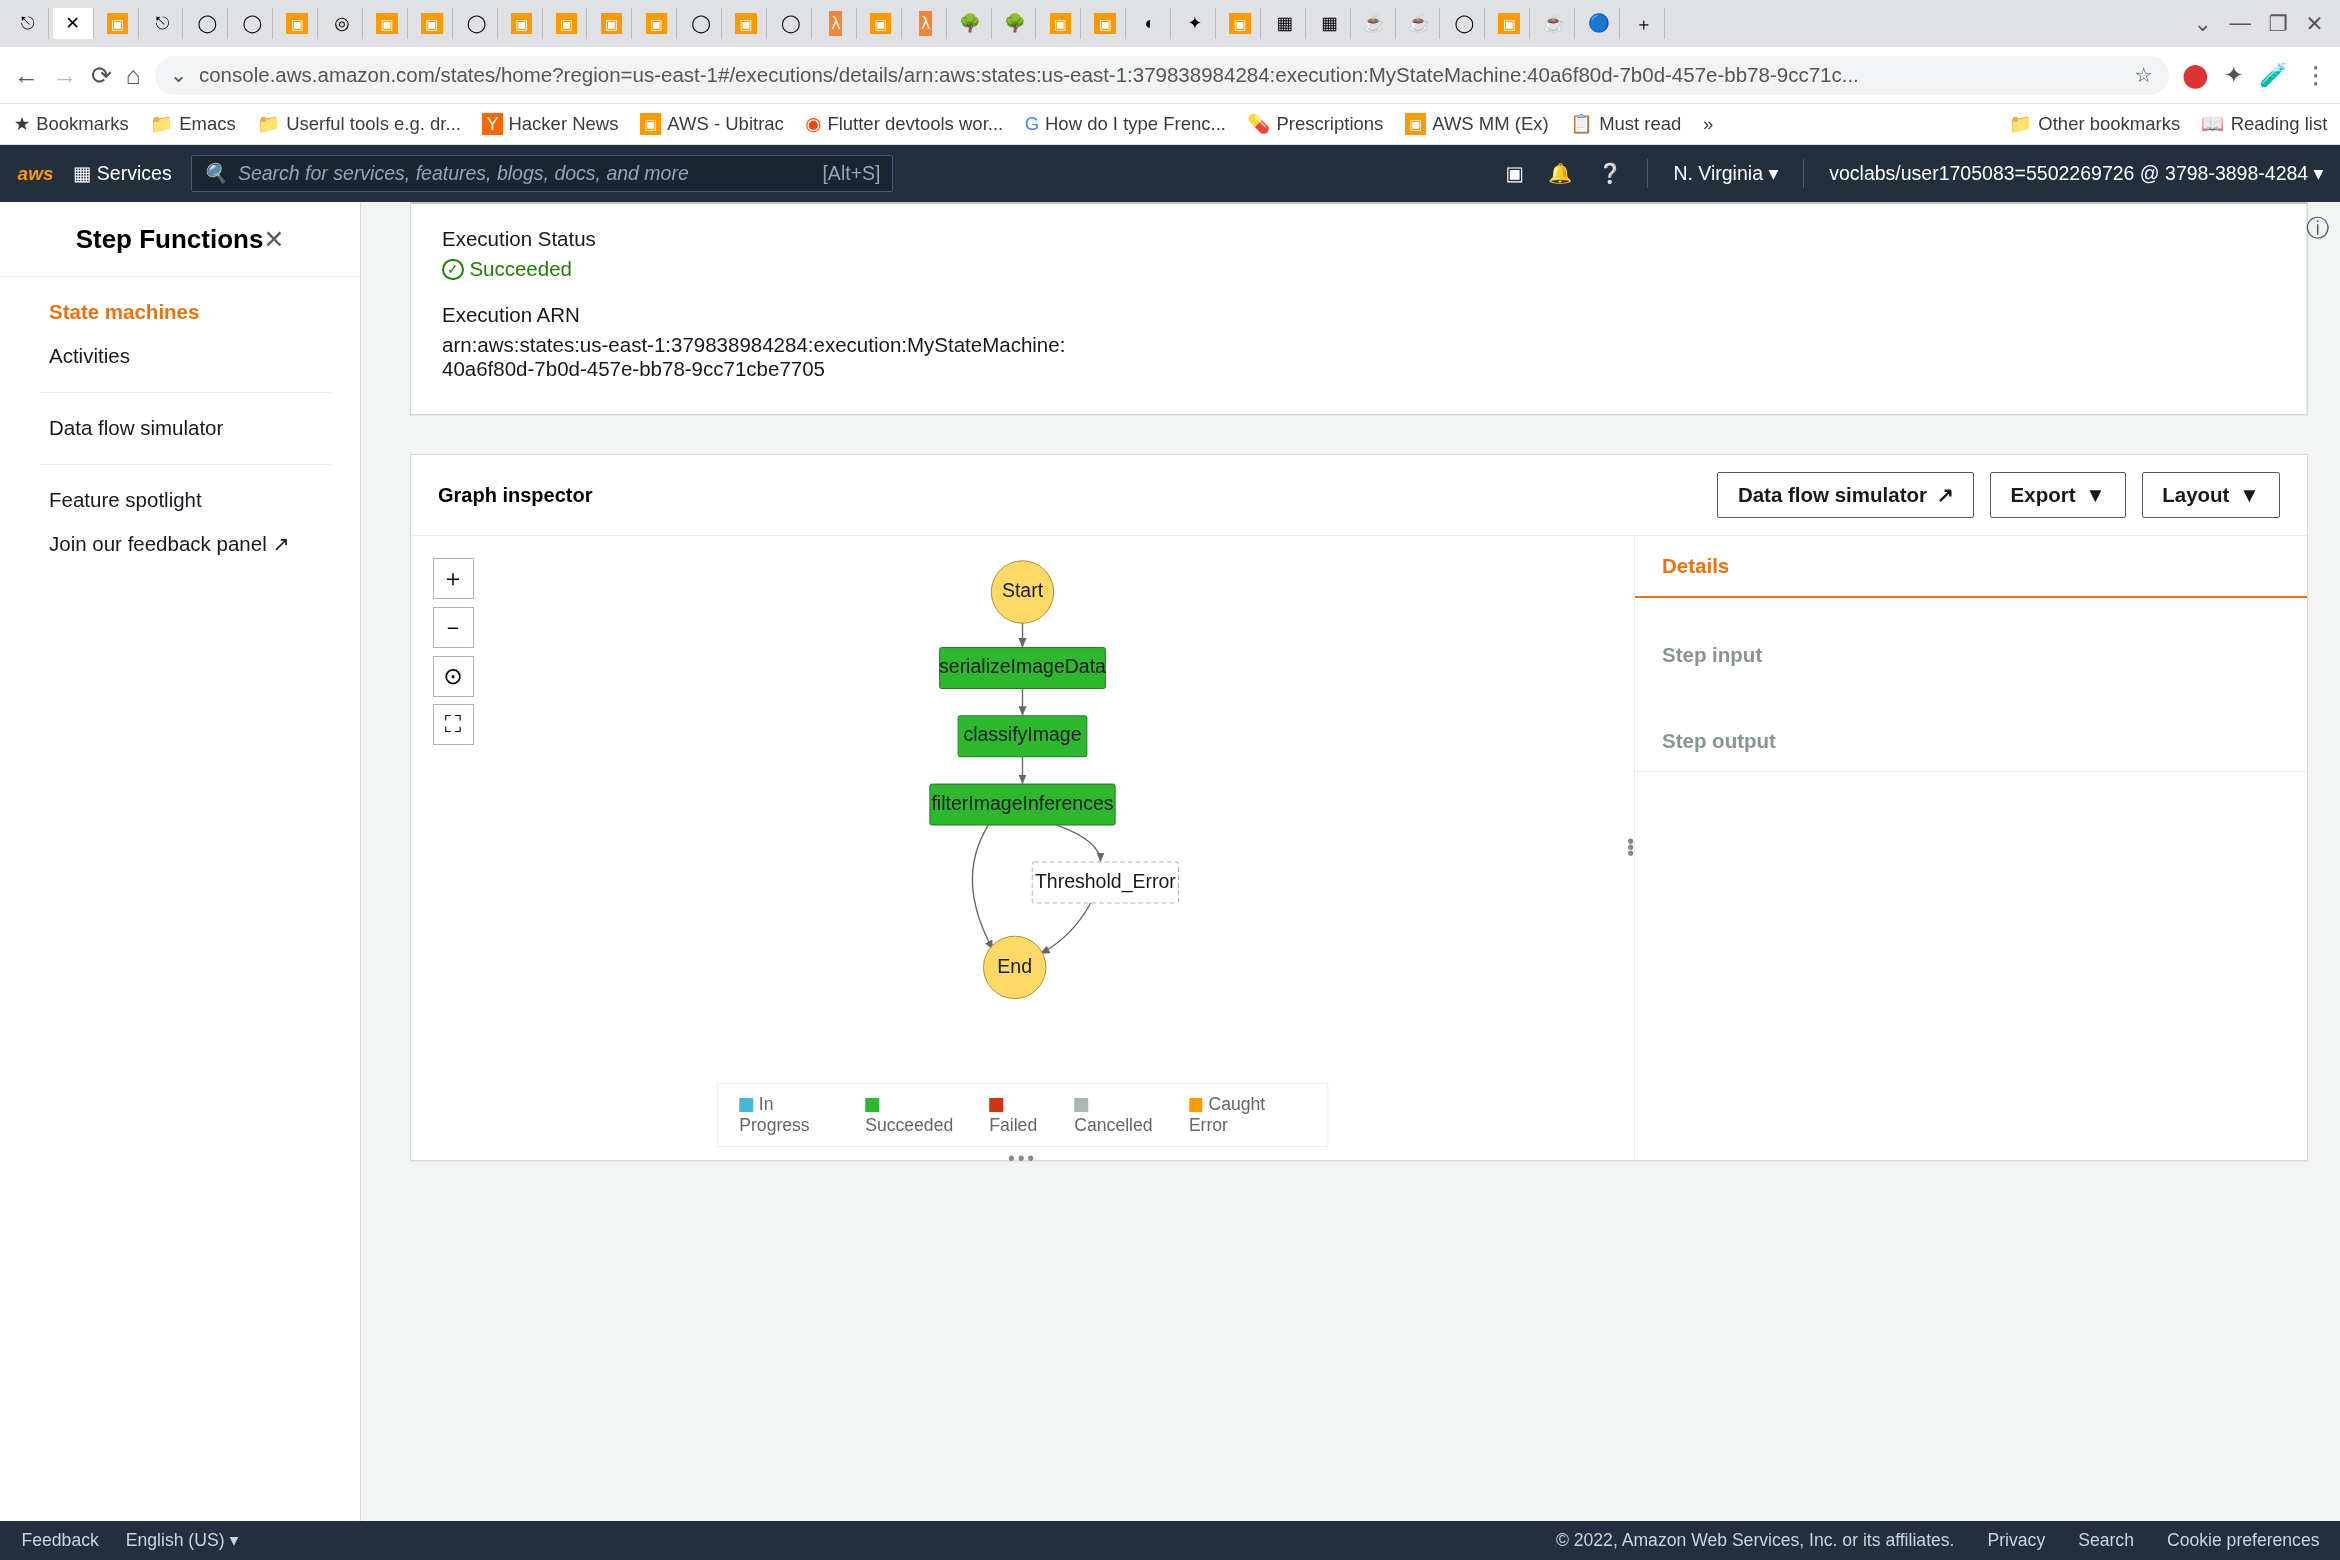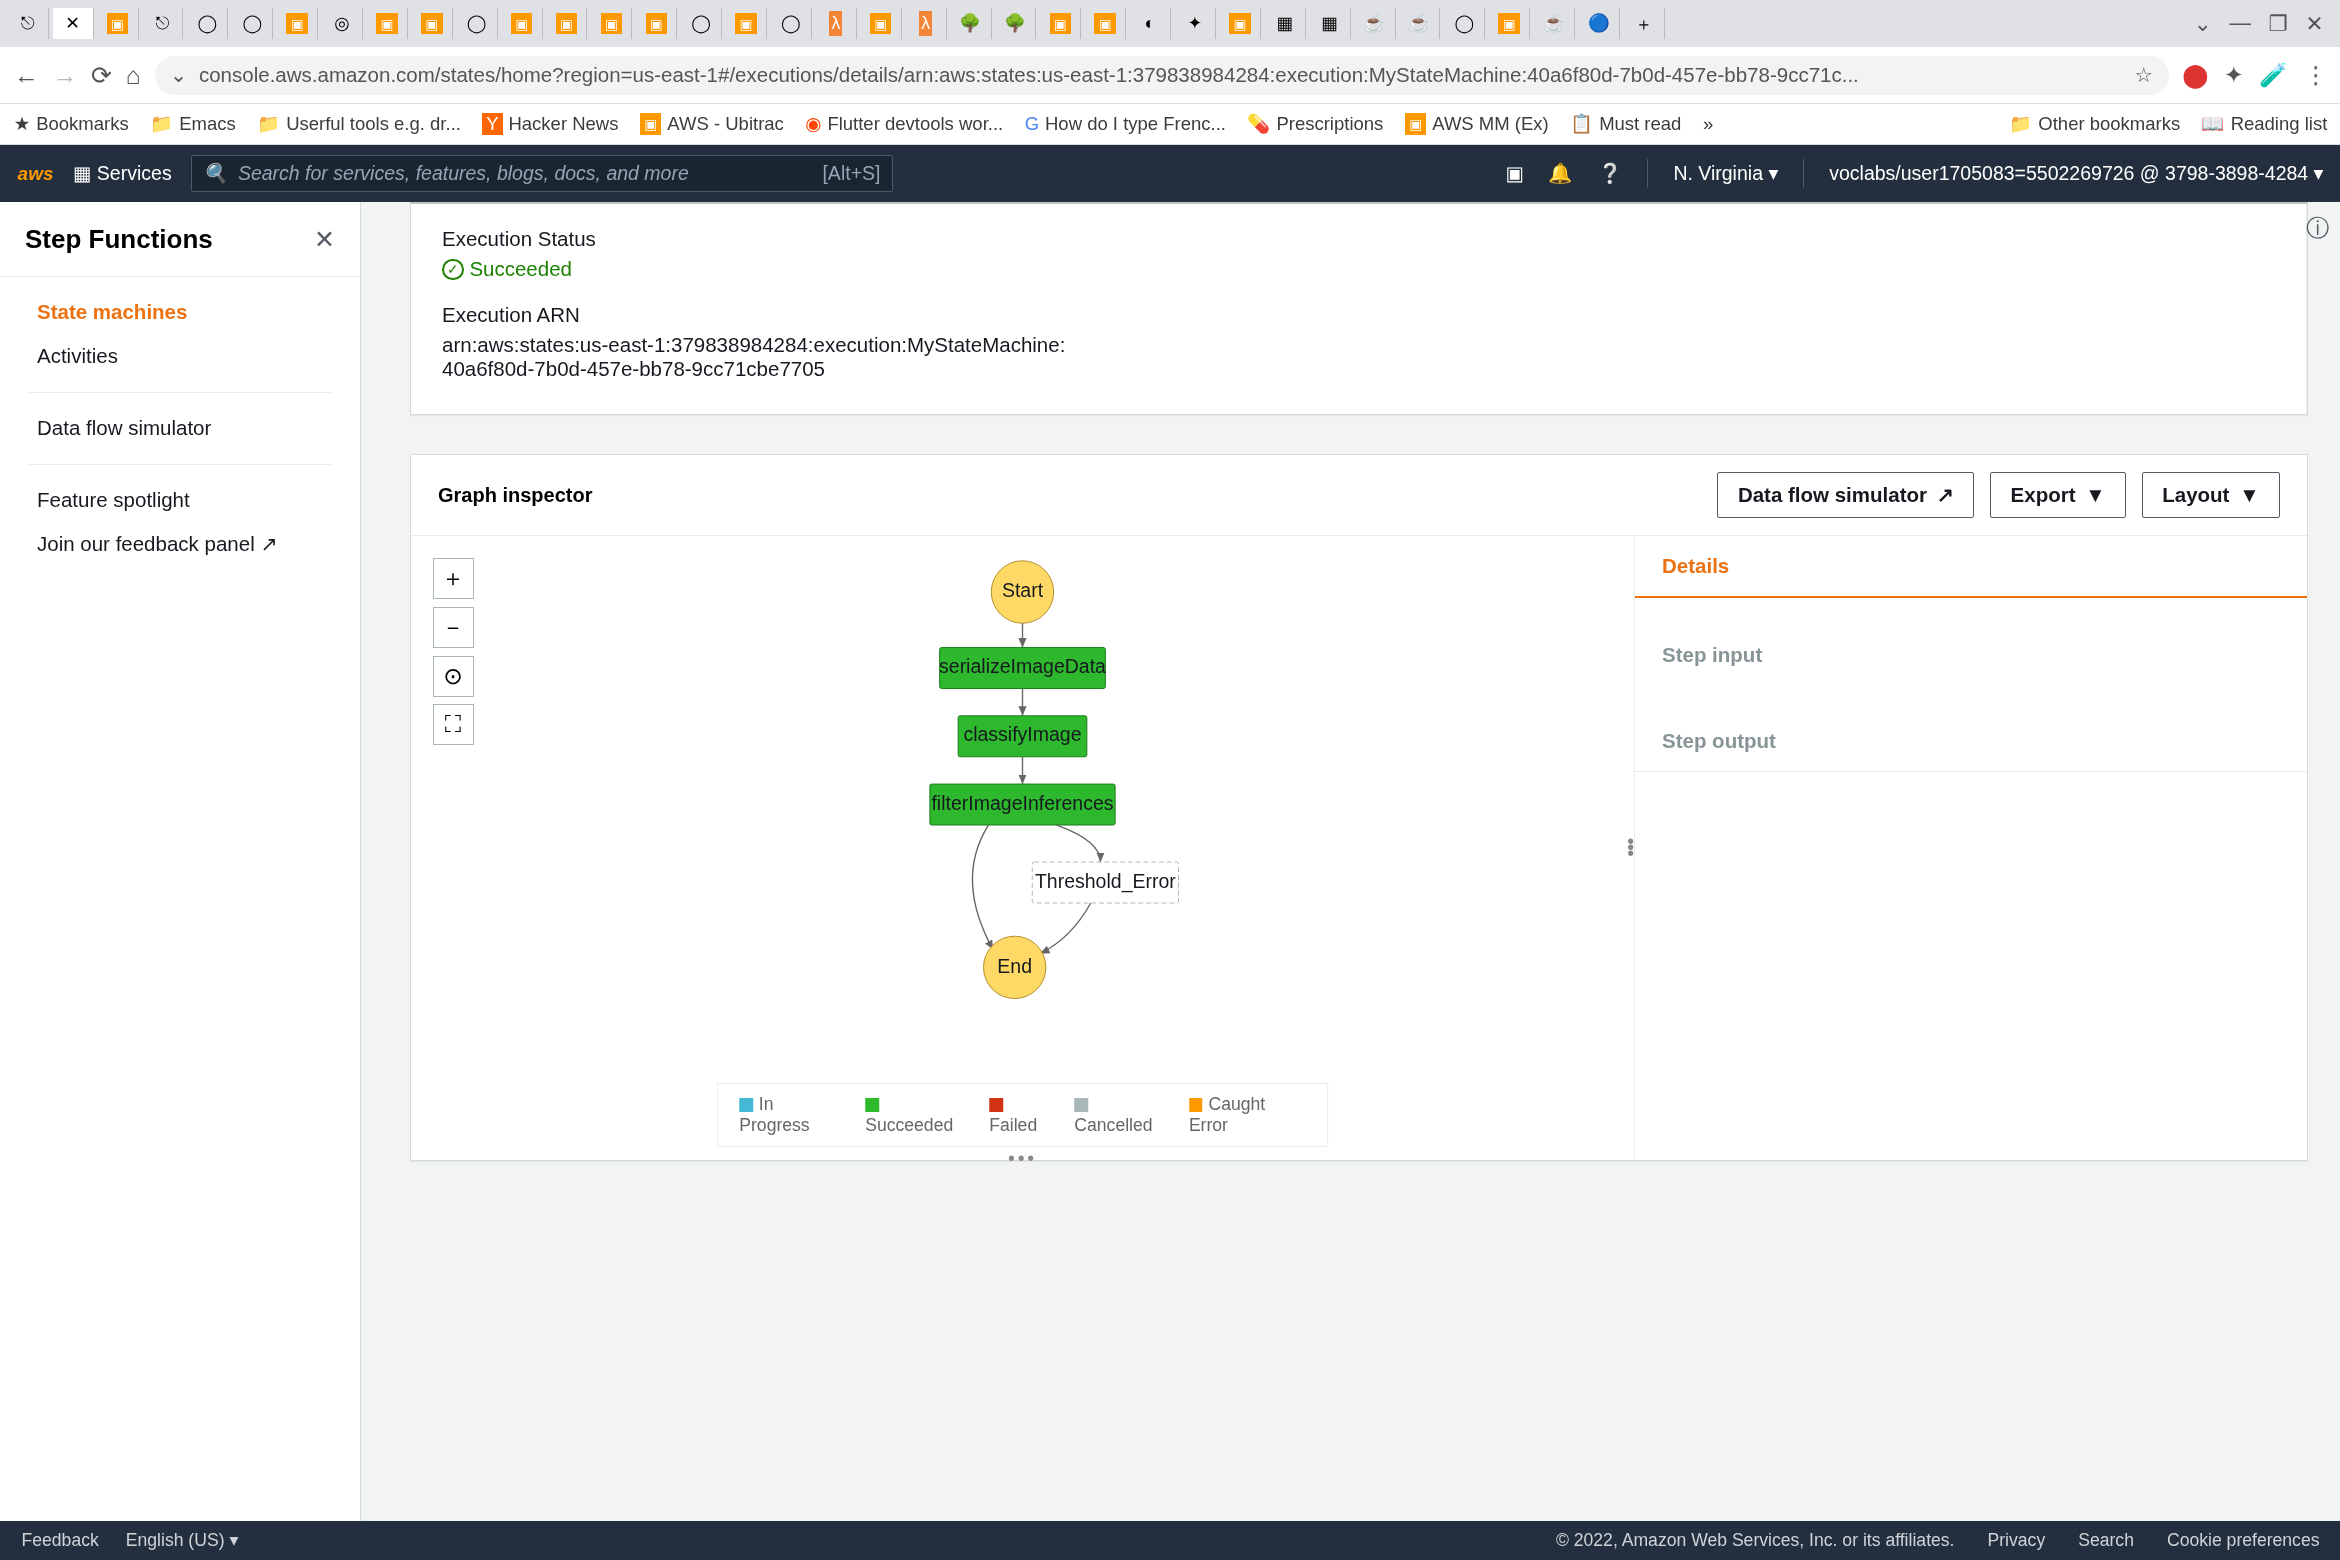--- a/index.html
+++ b/index.html
@@ -24,24 +24,24 @@
 .aws-nav { display: flex; align-items: center; height: 57px; background: #232f3e; color: #fff; padding: 0 17.6px; gap: 19.5px; font-size: 19.5px; }
 .aws-logo { color: #ff9900; font-weight: bold; font-size: 19px; font-style: italic; }
 .aws-search { flex: 0 0 702px; display: flex; align-items: center; height: 37px; background: #1a2532; border: 1px solid #4a5a6e; border-radius: 2px; padding: 0 11.7px; color: #98a4b3; font-style: italic; gap: 9.8px; }
 .aws-search-shortcut { margin-left: auto; font-style: normal; color: #98a4b3; }
 .aws-nav-right { margin-left: auto; display: flex; align-items: center; gap: 25px; }
 .aws-sep { width: 1px; height: 29px; background: #4a5a6e; }
 
 
 .page { display: flex; height: calc(1560px - 47px - 57px - 41px - 57px - 39px); }
 .sidebar { width: 361px; background: #fff; border-right: 1px solid #d5dbdb; }
-.sidebar-header { display: flex; align-items: center; justify-content: space-between; padding: 21.5px 25px; border-bottom: 1px solid #eaeded; }
+.sidebar-header { display: flex; align-items: center; justify-content: center; padding: 21.5px 25px; border-bottom: 1px solid #eaeded; }
 .sidebar-title { font-size: 26px; font-weight: 700; }
 .sidebar-close { font-size: 25px; color: #545b64; }
-.sidebar-list { padding: 13.7px 0; }
+.sidebar-list { padding: 13.7px 0; margin-left: 12px; }
 .sidebar-item { padding: 9.8px 37px; font-size: 20.5px; color: #16191f; }
 .sidebar-item.active { color: #ec7211; font-weight: 700; }
 .sidebar hr { border: none; border-top: 1px solid #eaeded; margin: 13.7px 29px; }
 .ext-icon { display: inline-block; margin-left: 5.9px; }
 
 .main { flex: 1; padding: 0 33px 0 49px; overflow: auto; position: relative; }
 .info-icon { position: absolute; right: 11.7px; top: 9.8px; font-size: 23.4px; color: #545b64; }
 
 .card { background: #fff; border: 1px solid #d5dbdb; box-shadow: 0 1px 1px rgba(0,0,0,0.05); margin-bottom: 39px; }
 .label { font-size: 20.5px; color: #16191f; margin-bottom: 5.9px; }

